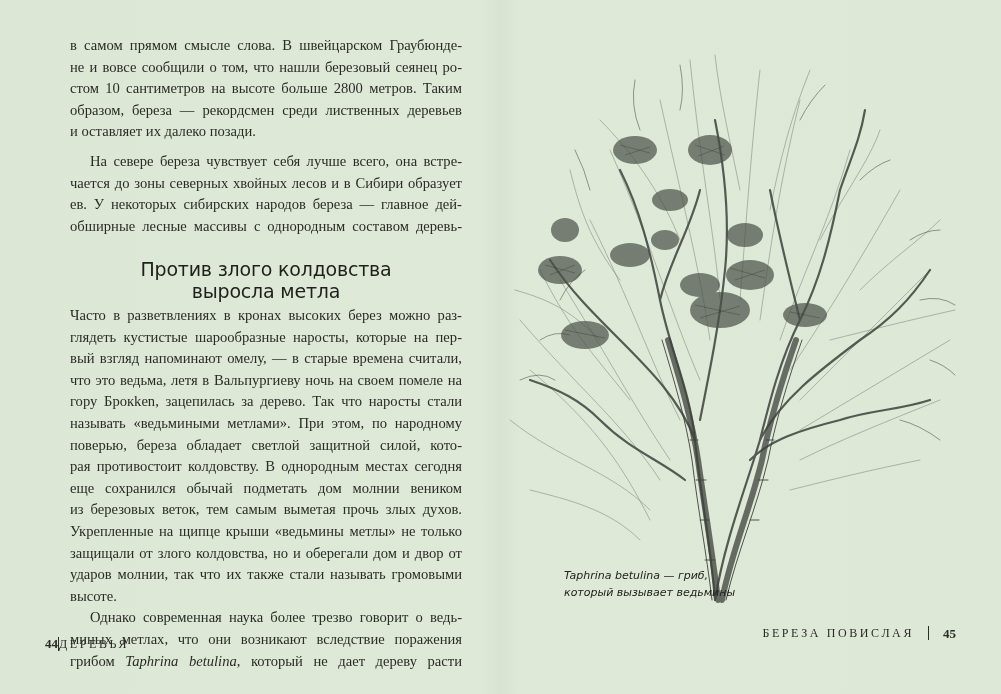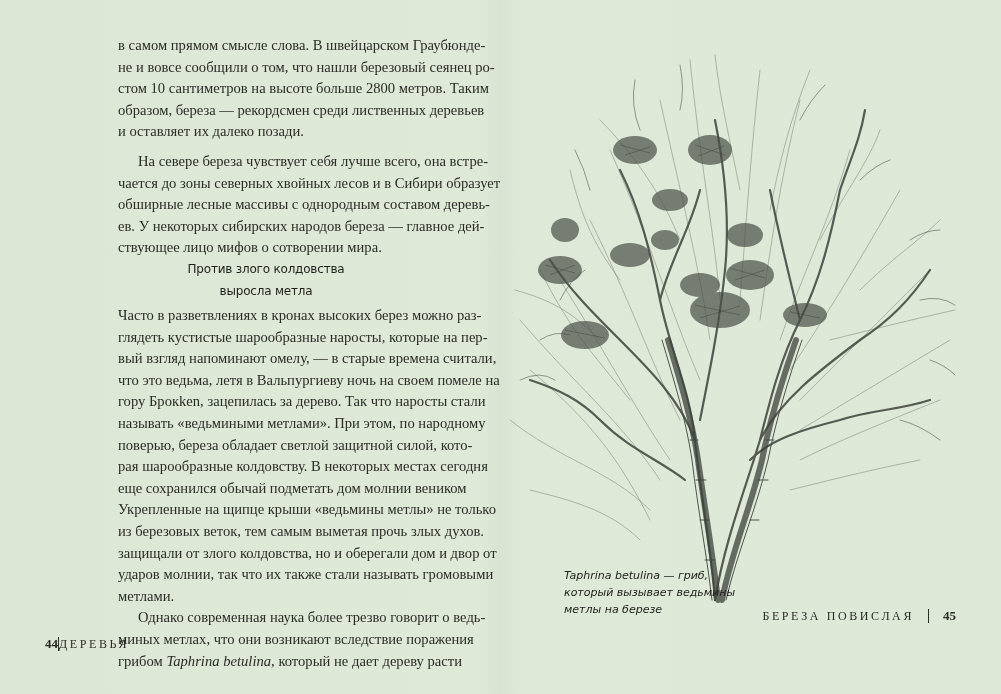--- a/index.html
+++ b/index.html
@@ -37,38 +37,37 @@
       font-size: 14.6px;
       line-height: 21.6px;
       color: #2b2b27;
       text-align: justify;
     }
     .body-text .line {
       display: block;
       white-space: nowrap;
       text-align-last: justify;
       text-align: justify;
-      margin-left: 48px;
     }
     .body-text .line.last {
       text-align-last: left;
     }
     .indent {
       padding-left: 20px;
     }
     .block1 { top: 35px; }
     .block2 { top: 151px; }
     .heading {
       position: absolute;
       left: 70px;
       width: 392px;
       top: 258px;
       text-align: center;
       font-family: "DejaVu Sans", "Liberation Sans", sans-serif;
-      font-size: 12px;
+      font-size: 19px;
       line-height: 22px;
       color: #1f1f1c;
       letter-spacing: -0.2px;
     }
     .block3 { top: 305px; }
     .footer-left {
       position: absolute;
       left: 45px;
       top: 636px;
       font-family: "Liberation Serif", serif;
@@ -88,26 +87,26 @@
       background: #2b2b27;
     }
     .running-head {
       font-size: 12px;
       letter-spacing: 2.6px;
       text-transform: uppercase;
     }
     .footer-right {
       position: absolute;
       right: 45px;
-      top: 608px;
+      top: 626px;
       font-family: "Liberation Serif", serif;
       font-size: 12px;
       color: #2b2b27;
       display: flex;
-      align-items: center;
+      align-items: flex-start;
       gap: 14px;
     }
     .illustration {
       position: absolute;
       left: 500px;
       top: 40px;
       width: 460px;
       height: 590px;
     }
     .caption {
@@ -134,45 +133,44 @@
       <span class="line">в самом прямом смысле слова. В швейцарском Граубюнде-</span>
       <span class="line">не и вовсе сообщили о том, что нашли березовый сеянец ро-</span>
       <span class="line">стом 10 сантиметров на высоте больше 2800 метров. Таким</span>
       <span class="line">образом, береза — рекордсмен среди лиственных деревьев</span>
       <span class="line last">и оставляет их далеко позади.</span>
     </div>
 
     <div class="body-text block2">
       <span class="line indent">На севере береза чувствует себя лучше всего, она встре-</span>
       <span class="line">чается до зоны северных хвойных лесов и в Сибири образует</span>
+      <span class="line">ев. У некоторых сибирских народов береза — главное дей-</span>
       <span class="line">обширные лесные массивы с однородным составом деревь-</span>
-      <span class="line">ев. У некоторых сибирских народов береза — главное дей-</span>
-      <span class="line last">ствующее лицо мифов о сотворении мира.</span>
     </div>
 
     <div class="heading">
       <div>Против злого колдовства</div>
       <div>выросла метла</div>
     </div>
 
     <div class="body-text block3">
       <span class="line">Часто в разветвлениях в кронах высоких берез можно раз-</span>
       <span class="line">глядеть кустистые шарообразные наросты, которые на пер-</span>
       <span class="line">вый взгляд напоминают омелу, — в старые времена считали,</span>
       <span class="line">что это ведьма, летя в Вальпургиеву ночь на своем помеле на</span>
       <span class="line">гору Брокken, зацепилась за дерево. Так что наросты стали</span>
       <span class="line">называть «ведьмиными метлами». При этом, по народному</span>
       <span class="line">поверью, береза обладает светлой защитной силой, кото-</span>
-      <span class="line">рая шарообразные колдовству. В некоторых местах сегодня</span>
+      <span class="line">рая противостоит колдовству. В однородным местах сегодня</span>
       <span class="line">еще сохранился обычай подметать дом молнии веником</span>
+      <span class="line">из березовых веток, тем самым выметая прочь злых духов.</span>
       <span class="line">Укрепленные на щипце крыши «ведьмины метлы» не только</span>
-      <span class="line">из березовых веток, тем самым выметая прочь злых духов.</span>
       <span class="line">защищали от злого колдовства, но и оберегали дом и двор от</span>
       <span class="line">ударов молнии, так что их также стали называть громовыми</span>
-      <span class="line last">метлами.</span>
+      <span class="line last">высоте.</span>
       <span class="line indent">Однако современная наука более трезво говорит о ведь-</span>
       <span class="line">миных метлах, что они возникают вследствие поражения</span>
       <span class="line"><span>грибом </span><i>Taphrina betulina</i><span>, который не дает дереву расти</span></span>
     </div>
 
     <div class="footer-left">
       <span class="num">44</span>
       <span class="footer-sep"></span>
       <span class="running-head">Деревья</span>
     </div>
@@ -260,21 +258,20 @@
     <g fill="none" stroke="#2f342e" stroke-width="0.6" opacity="0.6">
       <path d="M120 105 l30 8 M125 115 l25 -8 M195 105 l30 10 M198 116 l26 -10"></path>
       <path d="M45 225 l30 8 M50 235 l25 -10 M230 228 l35 10 M235 240 l30 -10"></path>
       <path d="M195 265 l45 10 M200 278 l40 -12 M65 290 l40 8 M290 272 l30 6"></path>
     </g>
   </svg>
 
   <div class="caption">
     <span class="line"><span>Taphrina betulina</span><span> — гриб,</span></span>
     <span class="line">который вызывает ведьмины</span>
-    <span class="line">метлы на березе</span>
   </div>
 
   <div class="footer-right">
     <span class="running-head">Береза повислая</span>
     <span class="footer-sep"></span>
     <span class="num">45</span>
   </div>
 
 </div>
 

